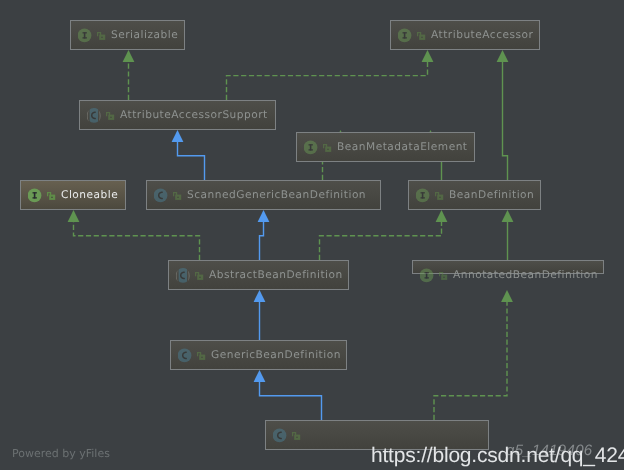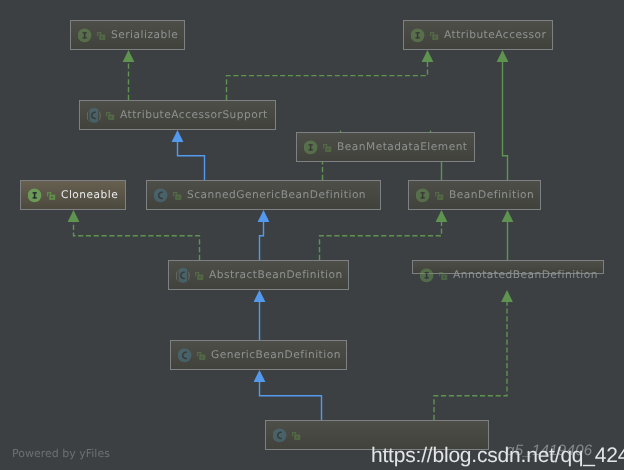--- a/index.html
+++ b/index.html
@@ -99,21 +99,21 @@
           <svg width="11" height="11" viewBox="0 0 11 11">
             <g fill="#5f8c48">
               <path d="M1 1 h4.2 v3.2 h-1.3 V2.3 H2.2 V5.2 H1 Z"></path>
               <rect x="3.2" y="3.6" width="6" height="5.3"></rect>
             </g>
             <rect x="5.1" y="5.7" width="1.8" height="1.2" fill="#46513c"></rect>
           </svg>
         </span>
         <span class="lbl">Serializable</span>
       </div>
-      <div class="node" style="left: 403px; top: 20px; width: 150px; height: 30px;">
+      <div class="node" style="left: 390px; top: 20px; width: 150px; height: 30px;">
         <span class="ico">
           <svg width="16" height="16" viewBox="0 0 16 16">
             <circle cx="6.5" cy="7.4" r="6.9" fill="#6a9a55"></circle>
             <g fill="#26292d">
               <rect x="4.5" y="4.2" width="4.4" height="1.25"></rect>
               <rect x="5.8" y="4.2" width="1.6" height="6.3"></rect>
               <rect x="4.5" y="9.25" width="4.4" height="1.25"></rect>
             </g>
           </svg>
         </span>

